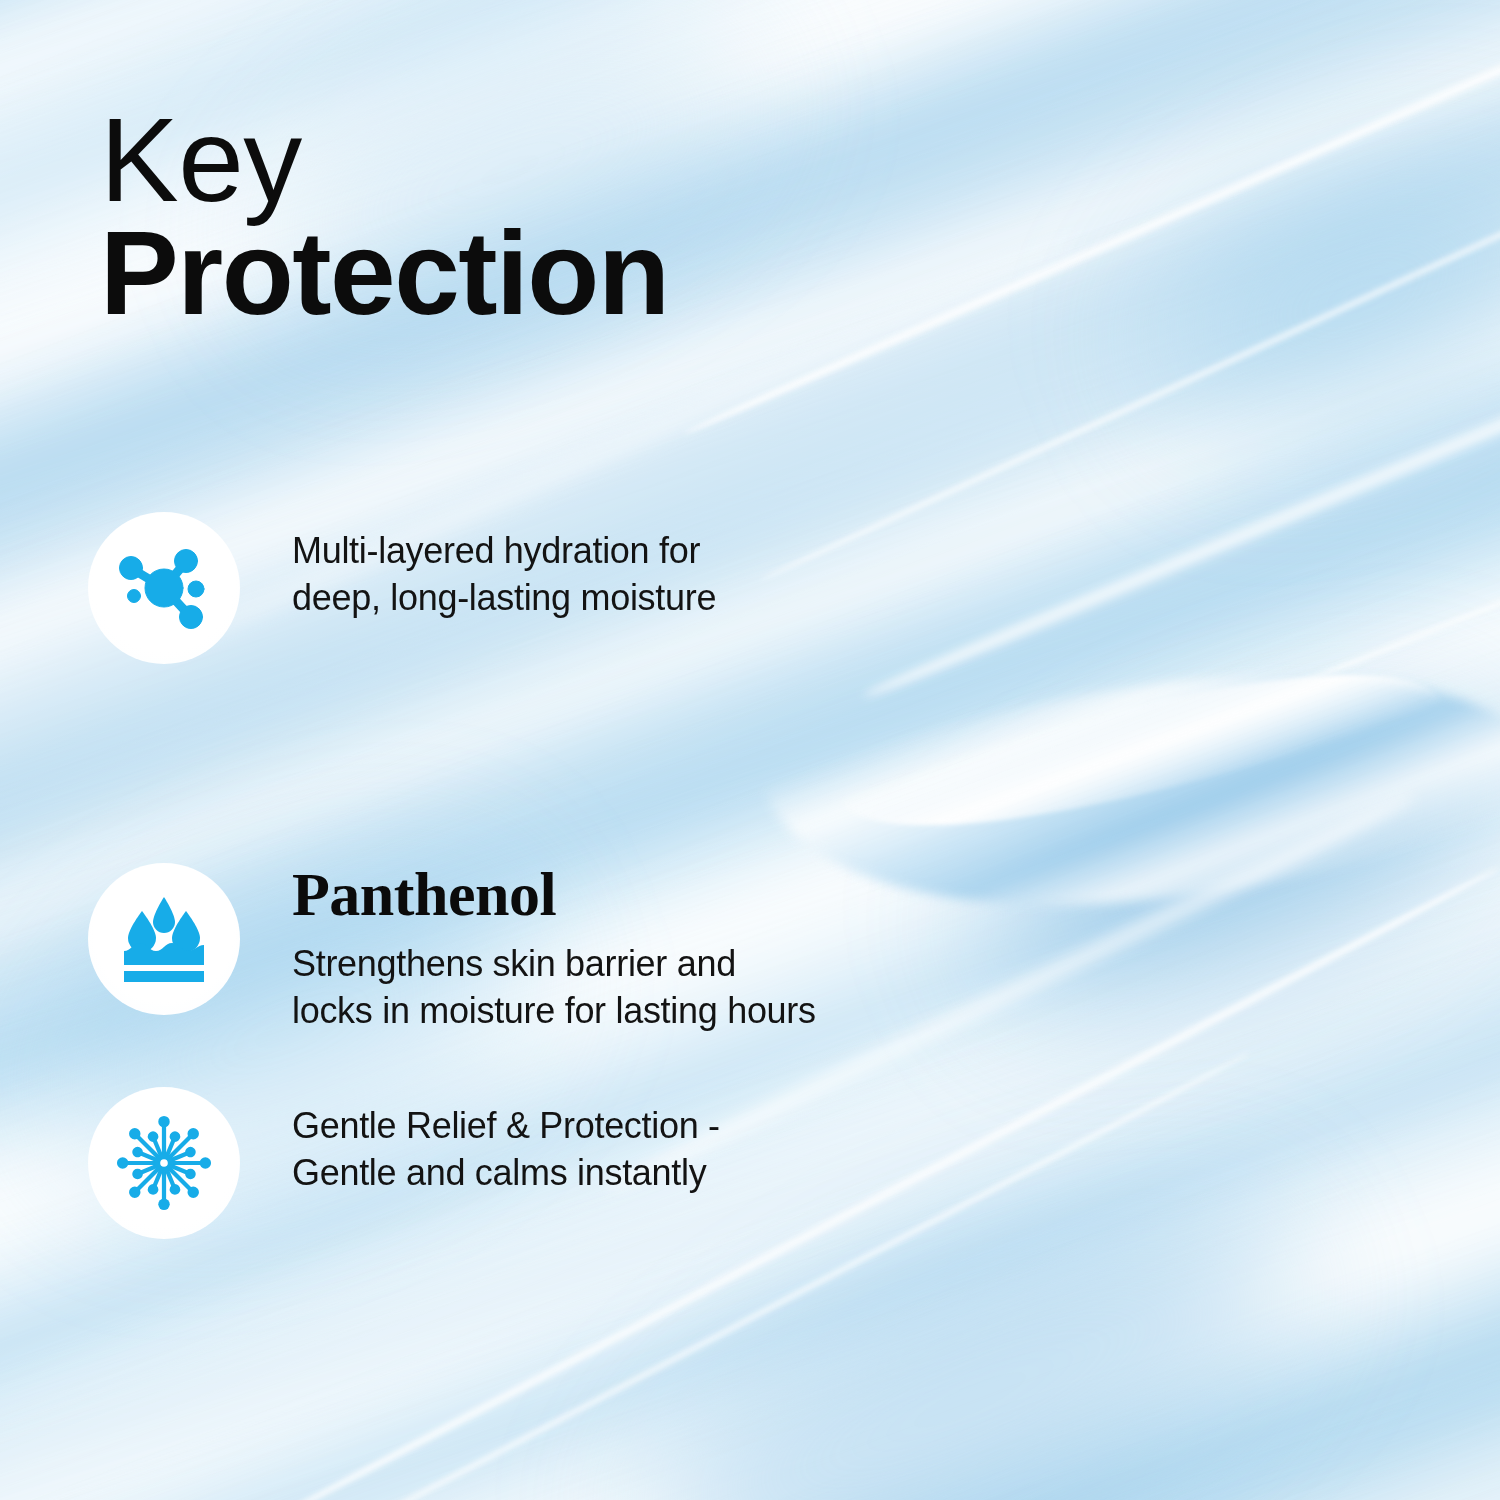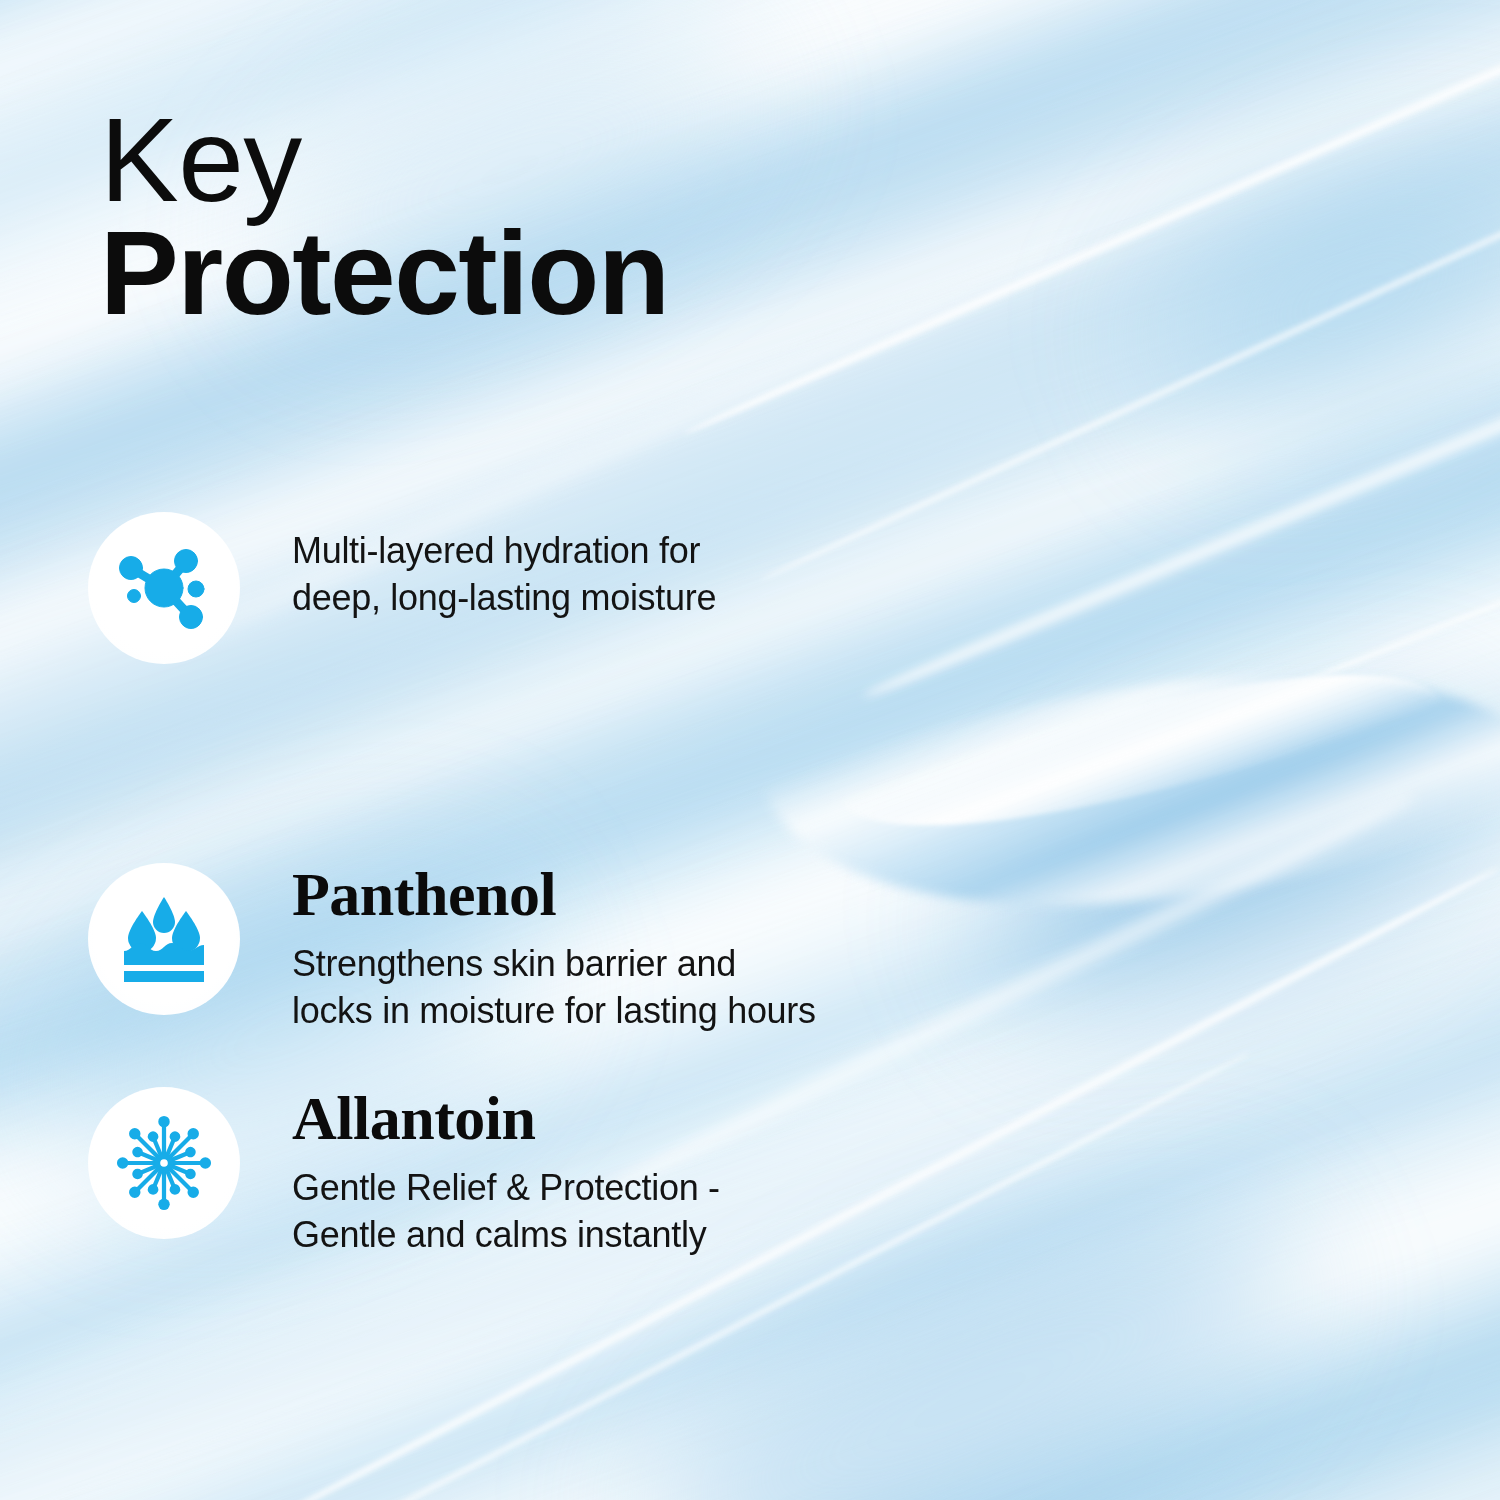--- a/index.html
+++ b/index.html
@@ -384,21 +384,20 @@
                   <line x1="50" y1="42" x2="50" y2="26"></line>
                   <circle cx="50" cy="23" r="5" stroke="none"></circle>
                 </g>
             </g>
             <circle cx="50" cy="50" r="9" fill="#17ACE8" stroke="none"></circle>
             <circle cx="50" cy="50" r="3.6" fill="#ffffff" stroke="none"></circle>
           </g>
         </svg>
       </div>
       <div class="ing-text">
-        <div class="ing-name">Allantoin</div>
         <div class="ing-desc">
           <span>Gentle Relief &amp; Protection -</span>
           <span>Gentle and calms instantly</span>
         </div>
       </div>
     </div>
 
   </div>
 </div>
 

